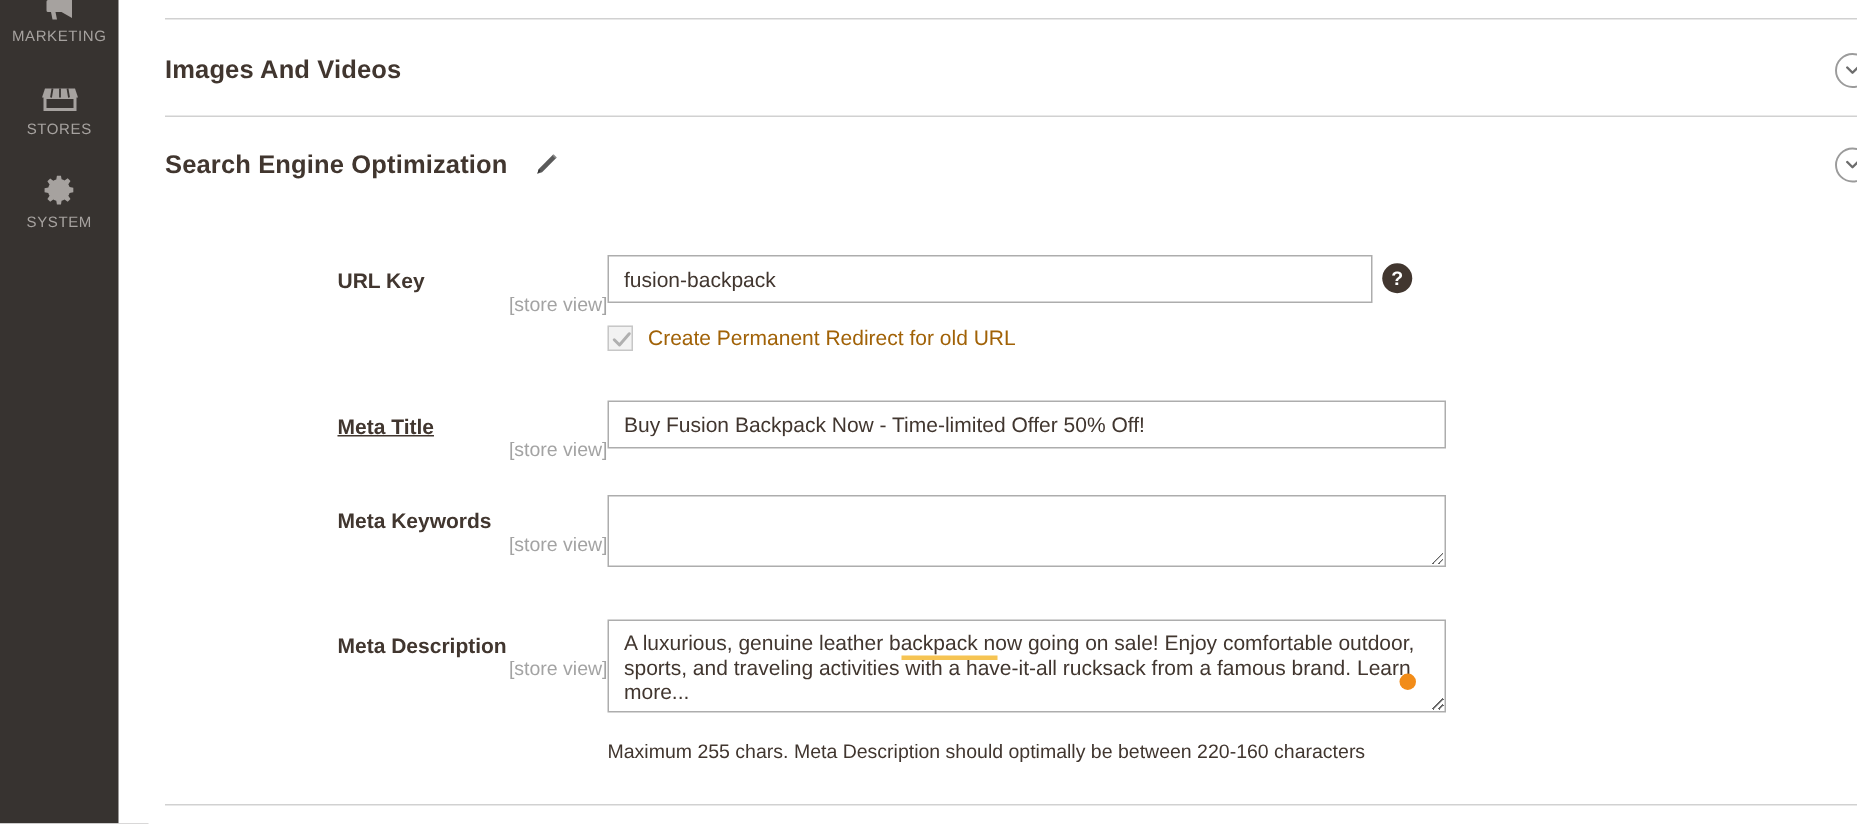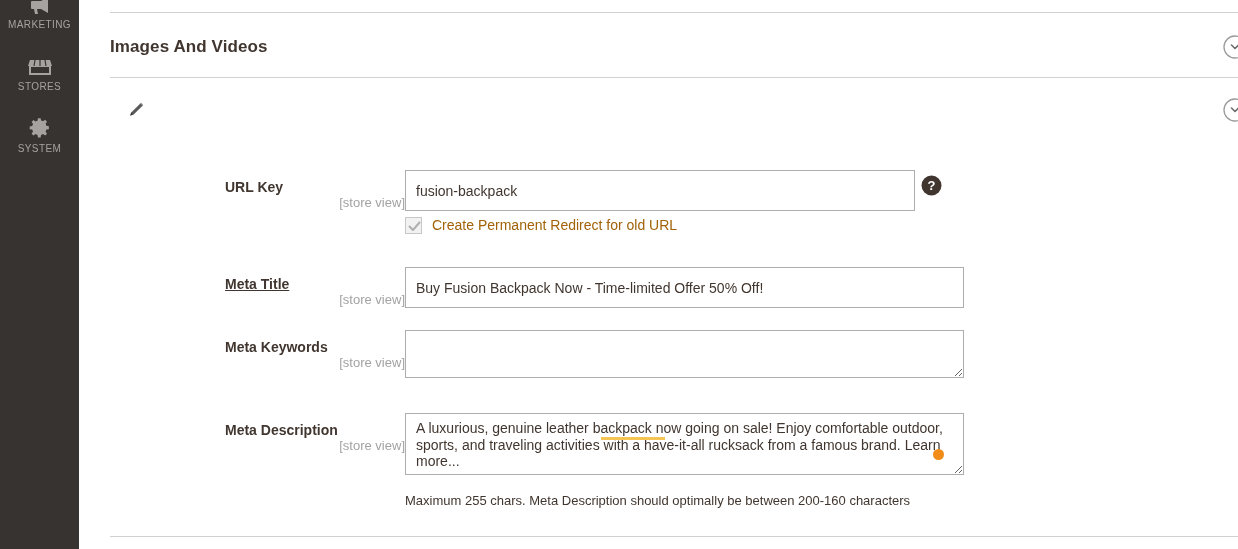--- a/index.html
+++ b/index.html
@@ -127,21 +127,21 @@
     text-align: right;
     color: #a3a3a3;
     font-size: 13px;
     line-height: 14px;
     font-weight: normal;
   }
 
   .text-input {
     position: absolute;
     left: 326px;
-    height: 41px;
+    height: 32px;
     padding: 4px 10px;
     border: 1px solid #adadad;
     background: #fff;
     color: #41362f;
     font-size: 14px;
     font-family: "Liberation Sans", sans-serif;
     outline: none;
     border-radius: 0;
   }
   .text-input::placeholder { color: #c2c2c2; }
@@ -289,20 +289,21 @@
     <div class="collapse-icon" id="collapse-images">
       <svg width="26" height="26" viewBox="0 0 26 26">
         <circle cx="13" cy="13" r="11" fill="none" stroke="#9b9b9b" stroke-width="1.3"></circle>
         <polyline points="9.5,11 13,14.5 16.5,11" fill="none" stroke="#6d6d6d" stroke-width="1.6" stroke-linecap="round" stroke-linejoin="round"></polyline>
       </svg>
     </div>
 
     <div class="divider" id="divider-mid"></div>
 
     <div class="section-head" id="sec-seo">
+      <span class="sec-title">Search Engine Optimization</span>
       <span class="pencil-btn">
         <svg width="18" height="18" viewBox="0 0 18 18">
           <path d="M13.6 2.2 L15.8 4.4 L6.4 13.8 L3.2 14.8 L4.2 11.6 Z" fill="#5a5a5a"></path>
           <path d="M13.6 2.2 L15.8 4.4" stroke="#8a8a8a" stroke-width="1.2"></path>
           <path d="M3.2 14.8 L4.2 11.6 L5.4 12.8 Z" fill="#2f2f2f"></path>
         </svg>
       </span>
     </div>
     <div class="collapse-icon" id="collapse-seo">
       <svg width="26" height="26" viewBox="0 0 26 26">
@@ -341,21 +342,21 @@
     <div class="field-row" id="row-metakeywords">
       <div class="field-label" id="metakeywords-label">Meta Keywords</div>
       <div class="field-scope" id="metakeywords-scope">[store view]</div>
       <textarea class="text-area" id="metakeywords-input" style=""></textarea>
     </div>
 
     <div class="field-row" id="row-metadesc">
       <div class="field-label" id="metadesc-label">Meta Description</div>
       <div class="field-scope" id="metadesc-scope">[store view]</div>
       <textarea class="text-area" id="metadesc-input" style="">A luxurious, genuine leather backpack now going on sale! Enjoy comfortable outdoor, sports, and traveling activities with a have-it-all rucksack from a famous brand. Learn more...</textarea>
-      <div id="metadesc-note">Maximum 255 chars. Meta Description should optimally be between 200-160 characters</div>
+      <div id="metadesc-note">Maximum 255 chars. Meta Description should optimally be between 220-160 characters</div>
     </div>
 
     <div class="divider" id="divider-bottom"></div>
 
   </div>
 
   <div class="desc-overlay" id="spell-underline" style="background: rgb(246, 196, 83);"></div>
   <div class="desc-overlay" id="click-dot" style="background: rgb(242, 140, 24);"></div>
 
 </div>

